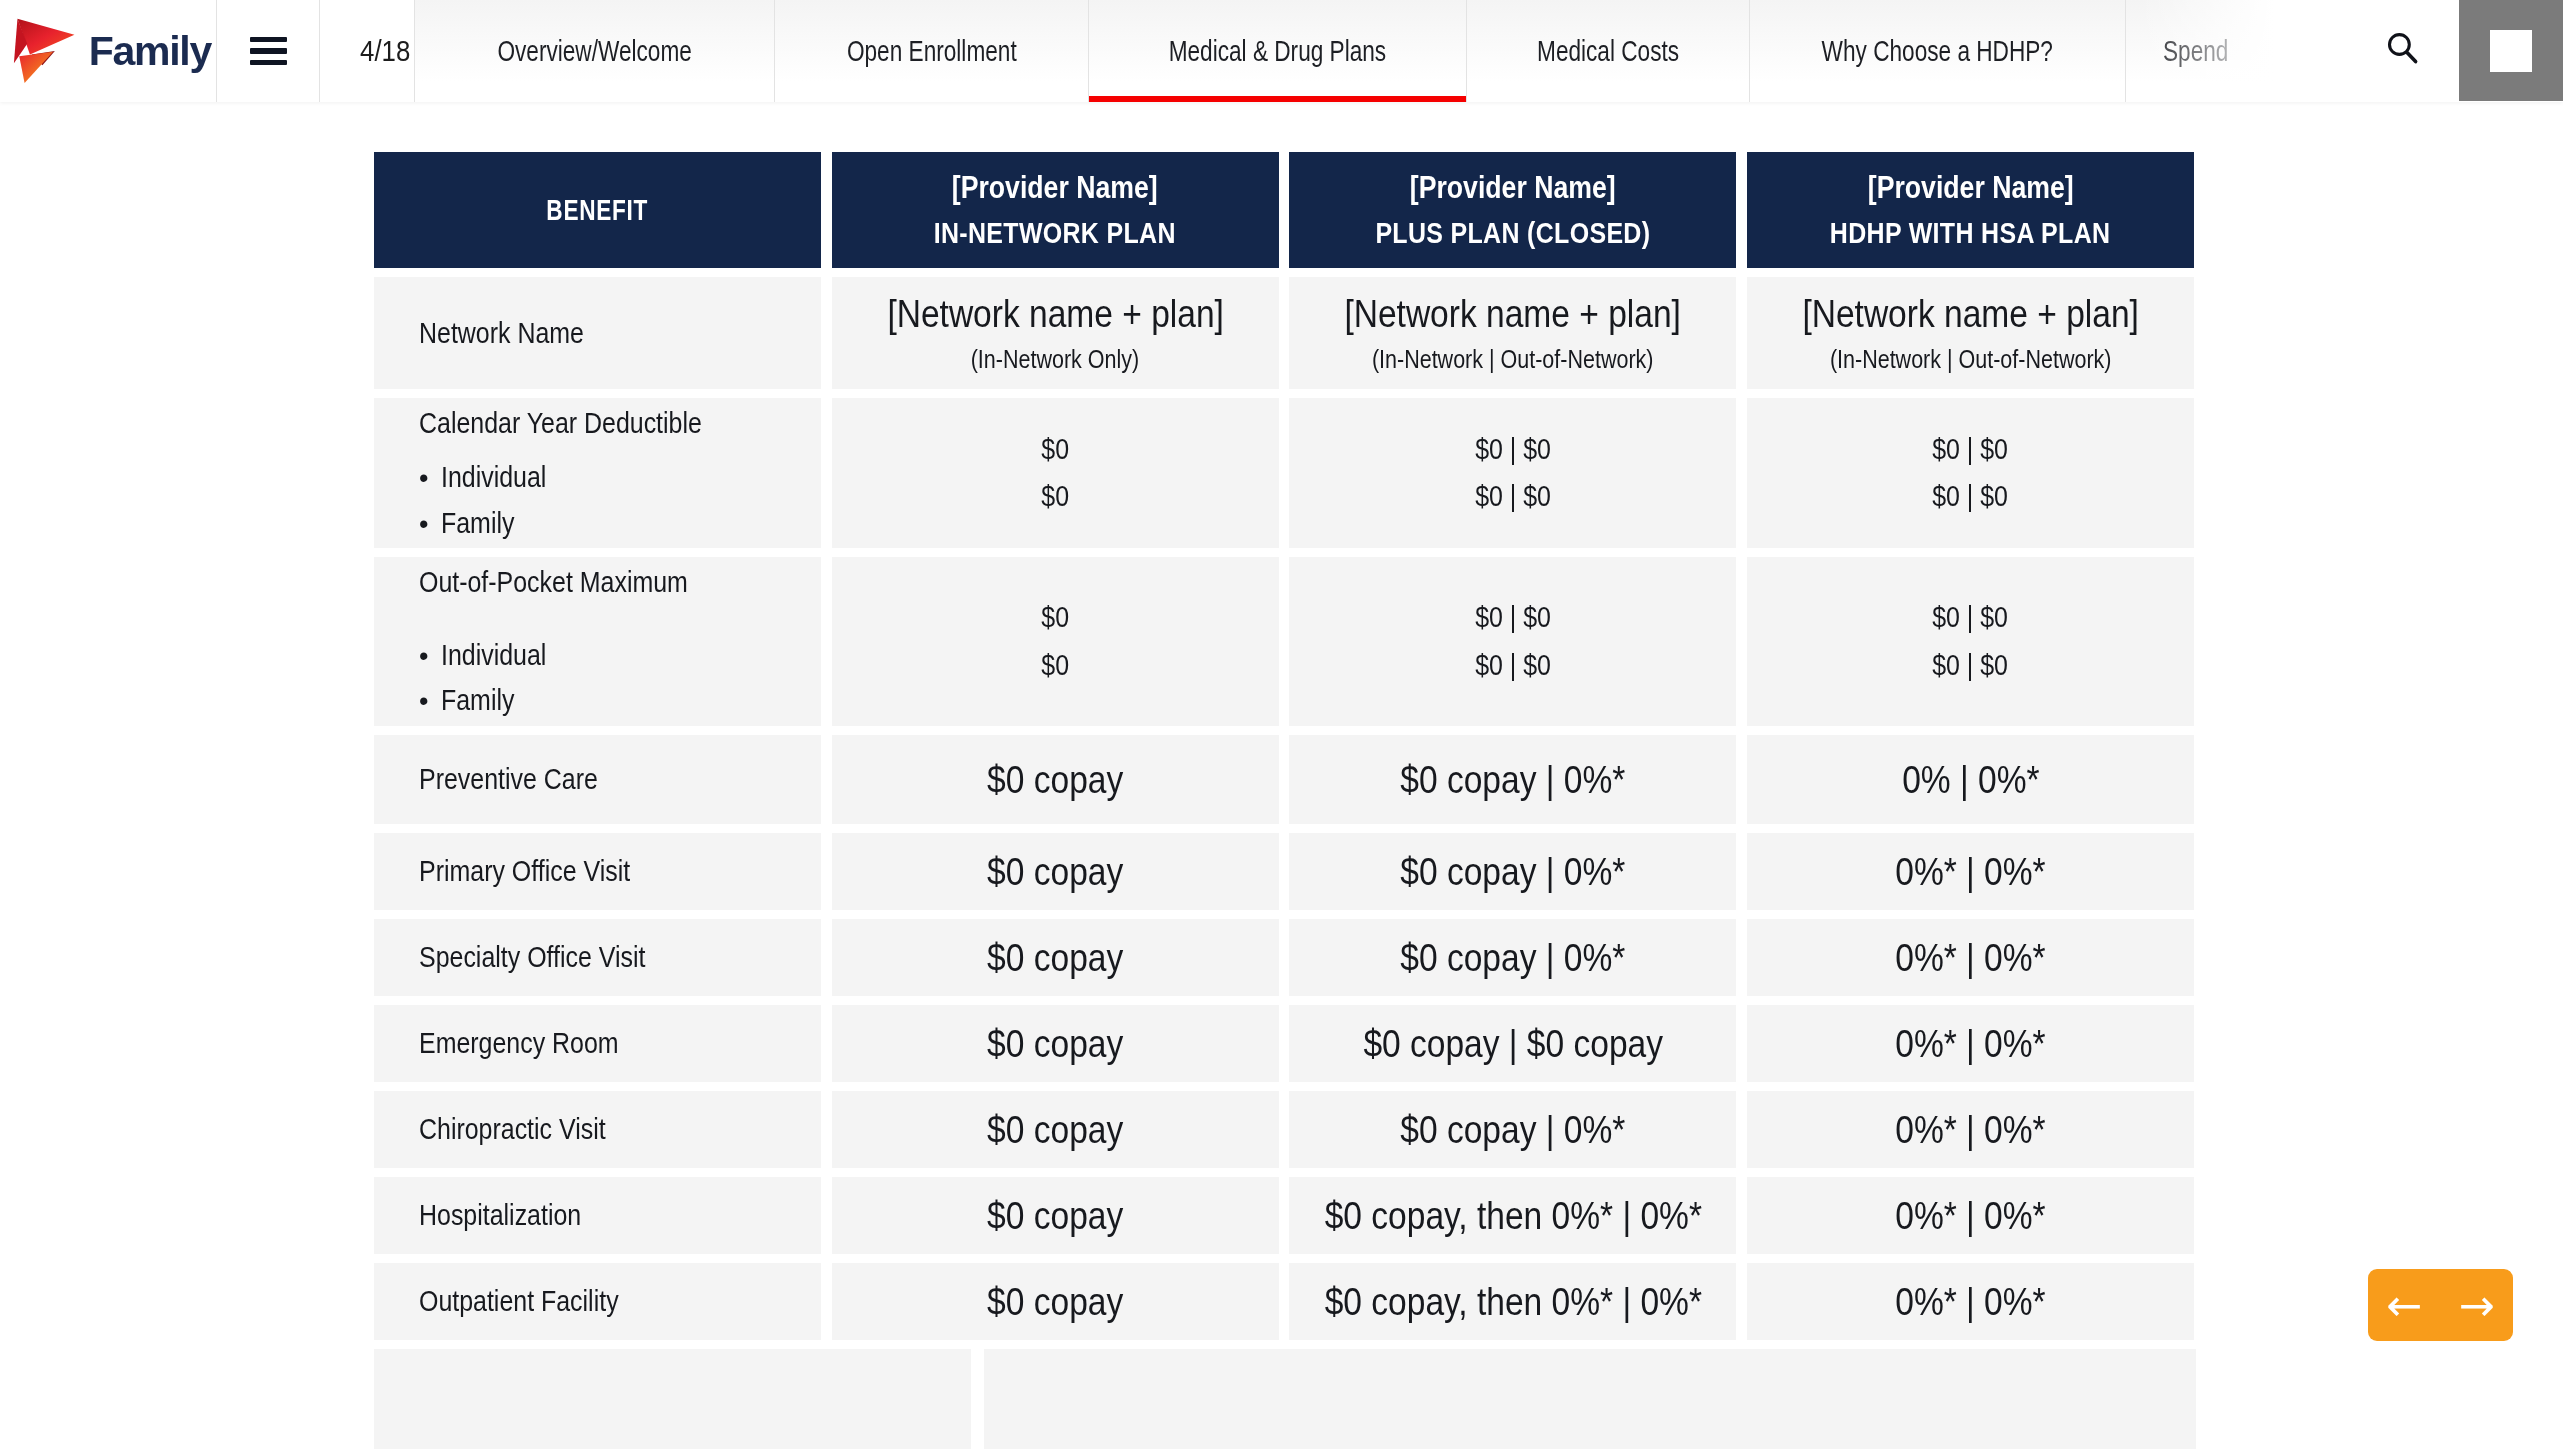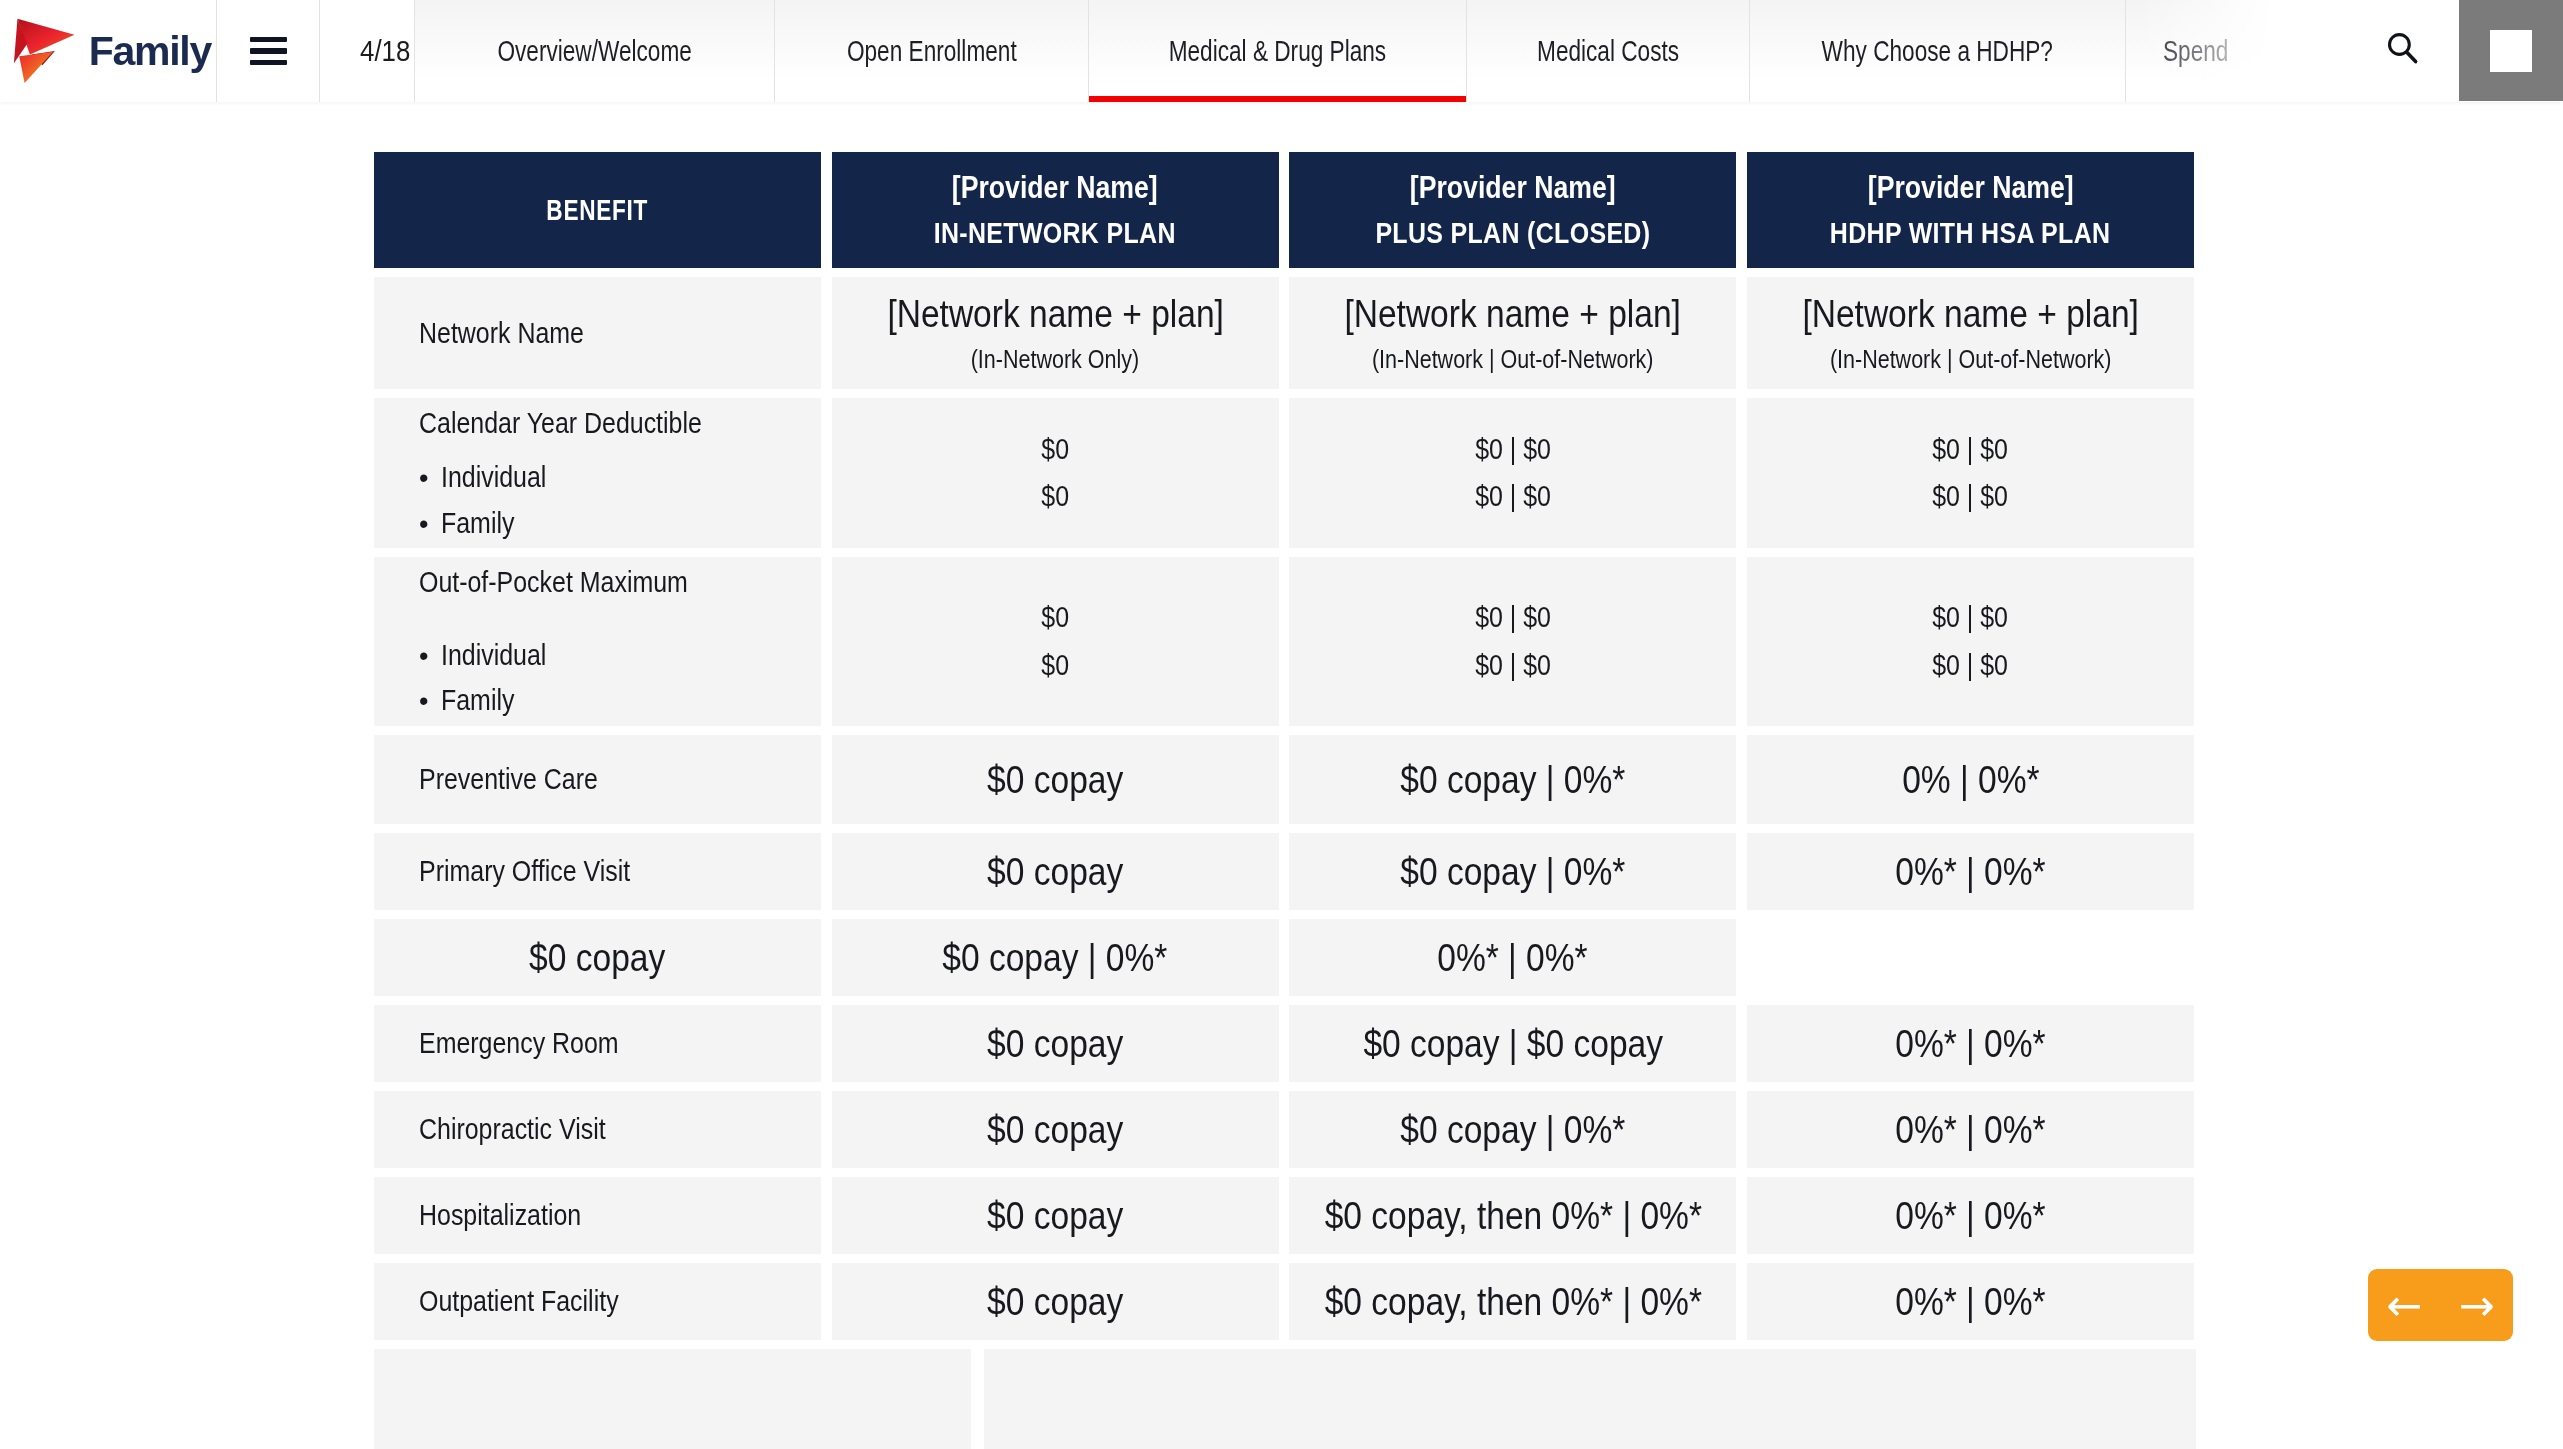--- a/index.html
+++ b/index.html
@@ -277,20 +277,23 @@
       </div>
     <div class="cell">
         <div class="vmain"><span class="cx">$0 copay | 0%*</span></div>
       </div>
     <div class="cell">
         <div class="vmain"><span class="cx">0%* | 0%*</span></div>
       </div>
   </div>
 
   <div class="trow h-std">
+    <div class="cell bcell">
+        <div class="b-title"><span class="cxl">Specialty Office Visit</span></div>
+      </div>
     <div class="cell">
         <div class="vmain"><span class="cx">$0 copay</span></div>
       </div>
     <div class="cell">
         <div class="vmain"><span class="cx">$0 copay | 0%*</span></div>
       </div>
     <div class="cell">
         <div class="vmain"><span class="cx">0%* | 0%*</span></div>
       </div>
   </div>

